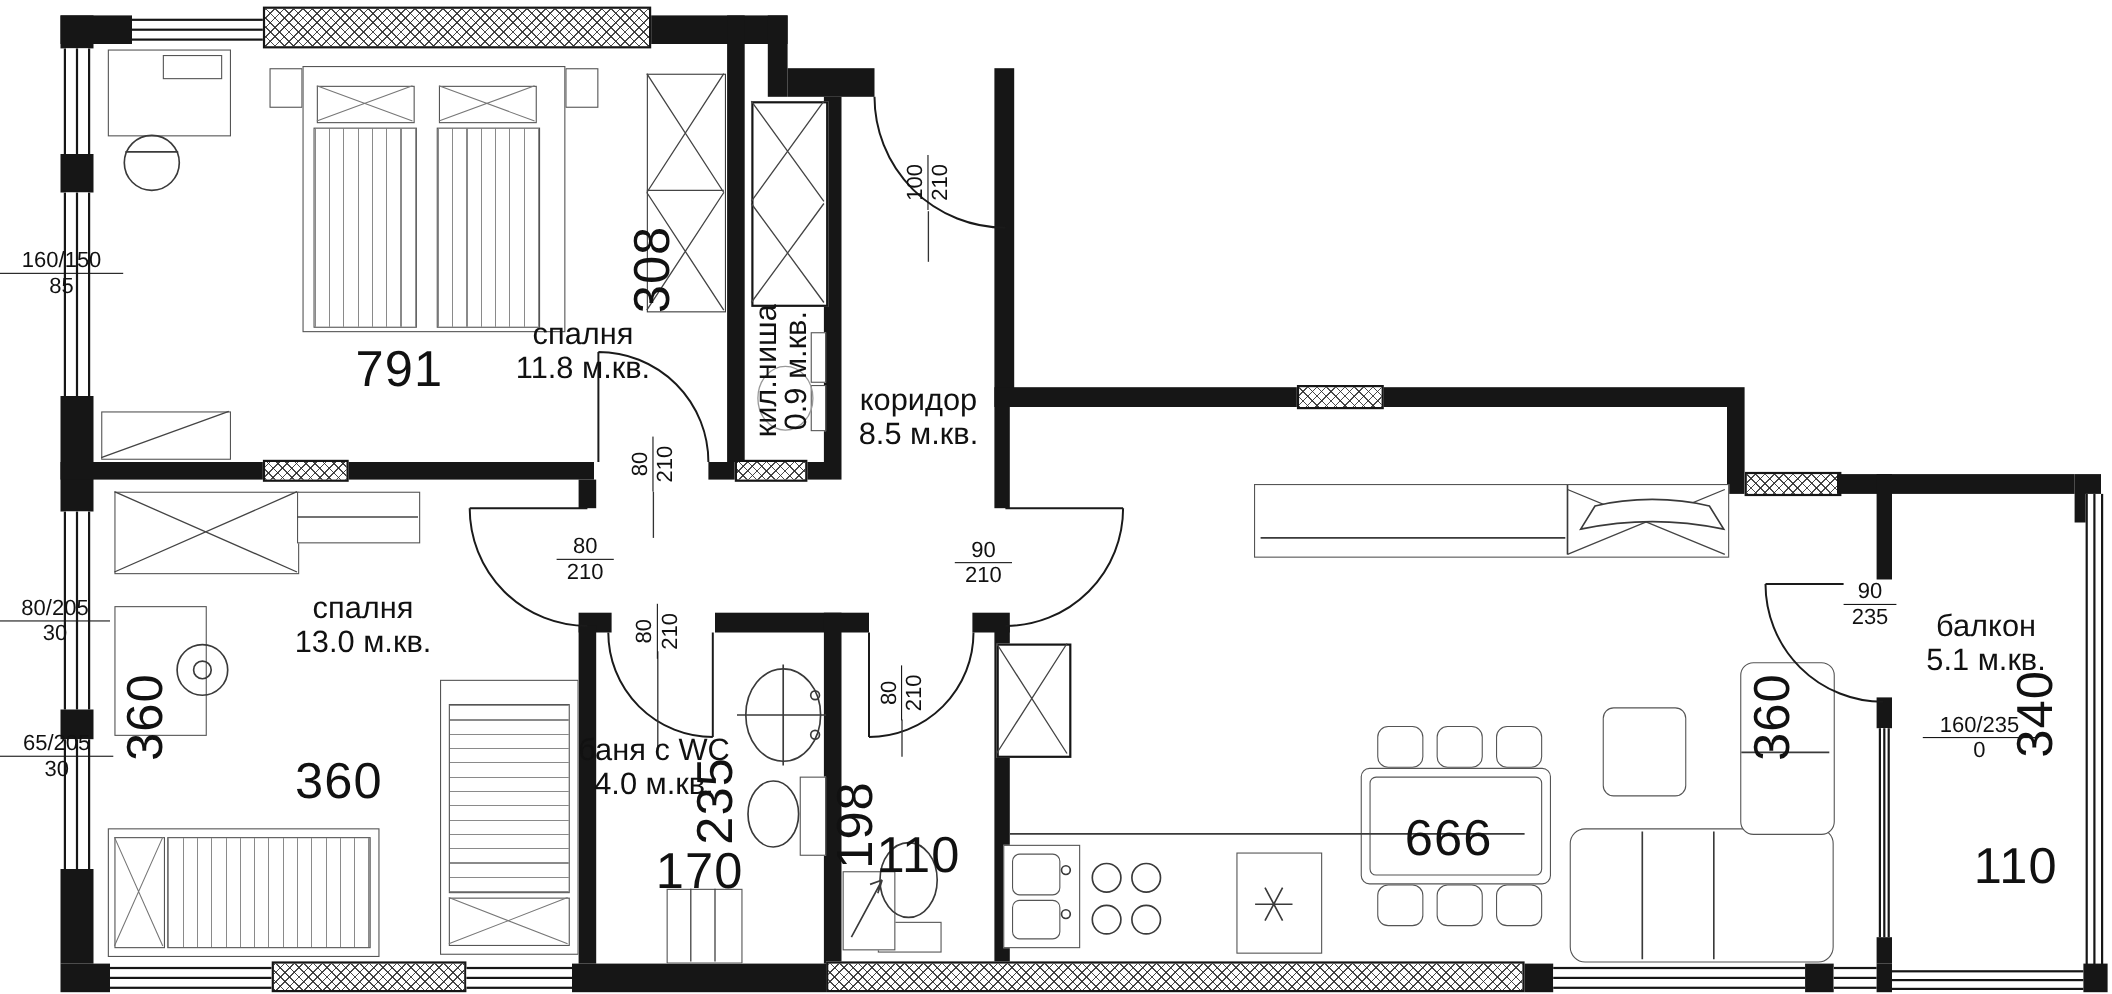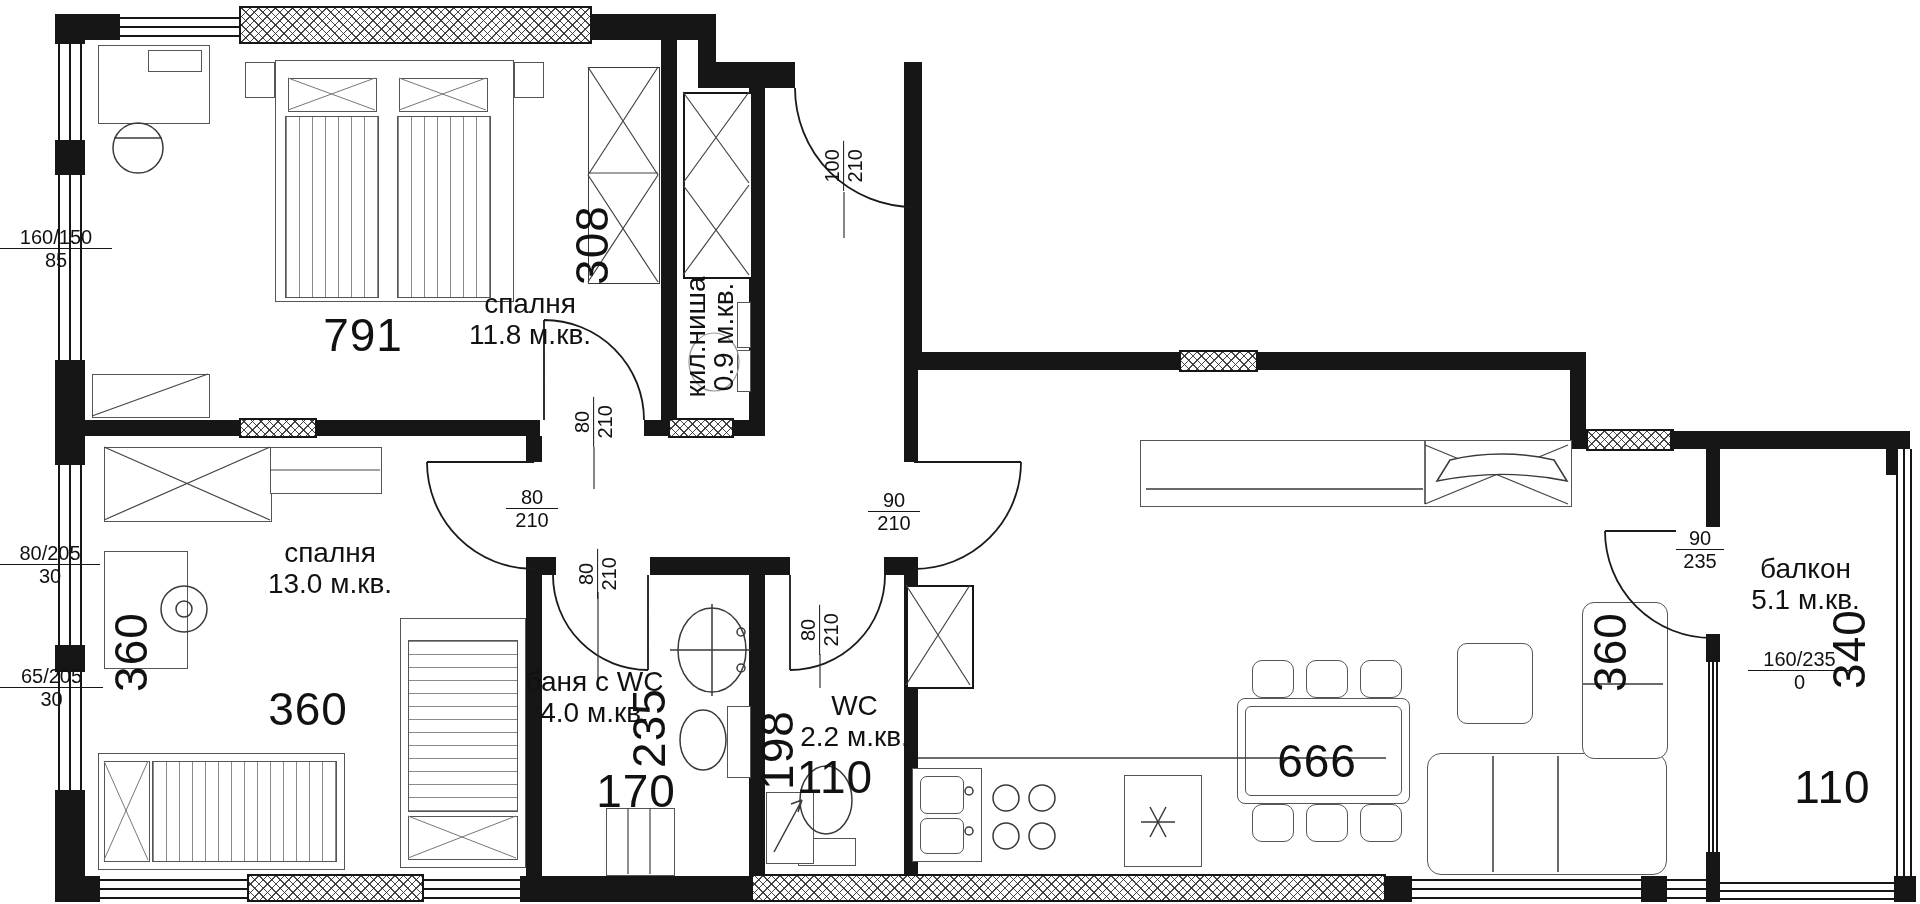--- a/index.html
+++ b/index.html
@@ -233,31 +233,31 @@
 
 
   <div class="label room" style="left:440px;top:288px;width:180px">
     <span style="display:block">спалня</span>
     <span style="display:block">11.8 м.кв.</span>
   </div>
   <div class="label room rot" style="left:647px;top:307px;width:130px;height:60px;line-height:1.0">
     <span style="display:block">кил.ниша</span>
     <span style="display:block">0.9 м.кв.</span>
   </div>
+  <div class="label room" style="left:775px;top:348px;width:120px">
+    <span style="display:block">коридор</span>
+    <span style="display:block">8.5 м.кв.</span>
+  </div>
   <div class="label room" style="left:245px;top:537px;width:170px">
     <span style="display:block">спалня</span>
     <span style="display:block">13.0 м.кв.</span>
   </div>
   <div class="label room" style="left:522px;top:666px;width:145px">
     <span style="display:block">баня с WC</span>
     <span style="display:block">4.0 м.кв.</span>
-  </div>
-  <div class="label room" style="left:797px;top:690px;width:115px">
-    <span style="display:block">WC</span>
-    <span style="display:block">2.2 м.кв.</span>
   </div>
   <div class="label room" style="left:1738px;top:553px;width:135px">
     <span style="display:block">балкон</span>
     <span style="display:block">5.1 м.кв.</span>
   </div>
 
   <div class="label dim" style="left:318px;top:310px;width:90px">791</div>
   <div class="label dim rot" style="left:552px;top:220px;width:80px;height:50px">308</div>
   <div class="label dim rot" style="left:91px;top:627px;width:80px;height:50px">360</div>
   <div class="label dim" style="left:258px;top:684px;width:100px">360</div>

